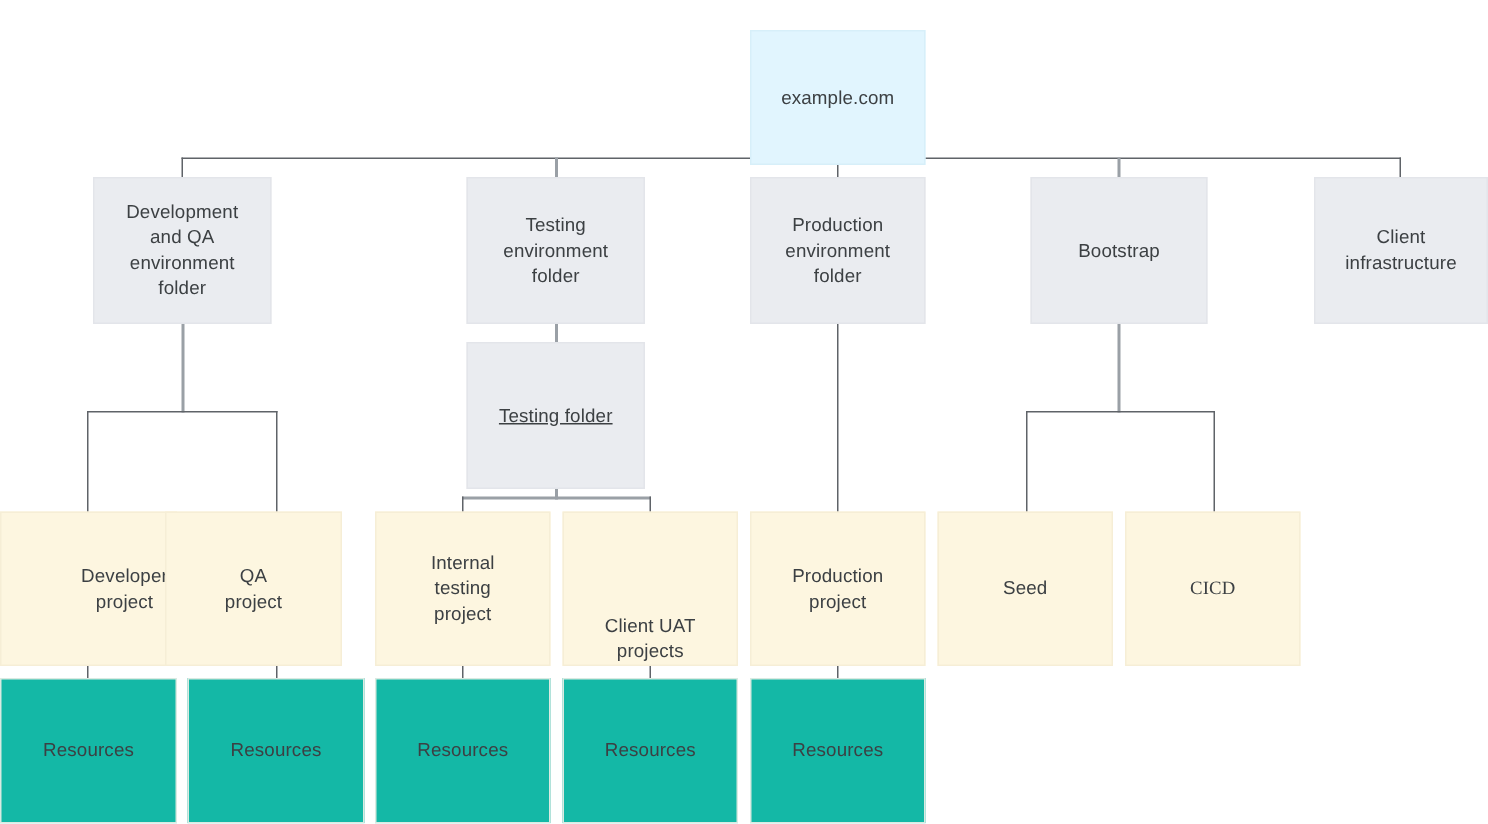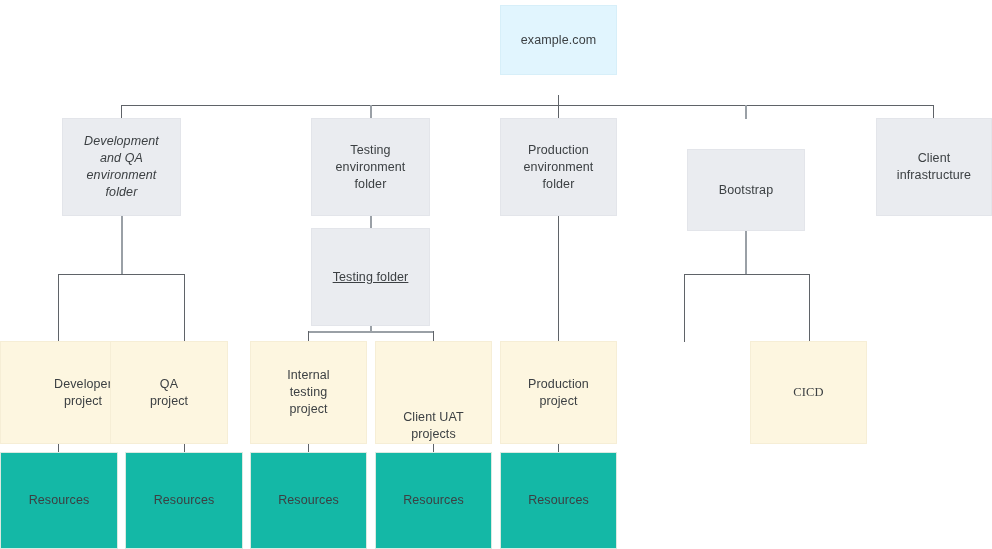--- a/index.html
+++ b/index.html
@@ -84,41 +84,41 @@
   <div class="edge h" style="left:684px; top:274px; width:126px;"></div>
   <div class="edge v" style="left:684px; top:274px; height:68px;"></div>
   <div class="edge v" style="left:809px; top:274px; height:68px;"></div>
 
   <div class="edge v" style="left:58px;  top:444px; height:9px;"></div>
   <div class="edge v" style="left:184px; top:444px; height:9px;"></div>
   <div class="edge v" style="left:308px; top:444px; height:9px;"></div>
   <div class="edge v" style="left:433px; top:444px; height:9px;"></div>
   <div class="edge v" style="left:558px; top:444px; height:9px;"></div>
 
-  <div class="node root" style="left:500px; top:5px; width:117px; height:70px;">
+  <div class="node root" style="left:500px; top:20px; width:117px; height:90px;">
     <span class="label">example.com</span>
   </div>
 
-  <div class="node folder" style="left:62px; top:118px; width:119px; height:98px;font-style:italic;">
+  <div class="node folder" style="left:62px; top:118px; width:119px; height:98px;">
     <span class="label">Development
 and QA
 environment
 folder</span>
   </div>
   <div class="node folder" style="left:311px; top:118px; width:119px; height:98px;">
     <span class="label">Testing
 environment
 folder</span>
   </div>
   <div class="node folder" style="left:500px; top:118px; width:117px; height:98px;">
     <span class="label">Production
 environment
 folder</span>
   </div>
-  <div class="node folder" style="left:687px; top:118px; width:118px; height:82px;margin-top:31px;">
+  <div class="node folder" style="left:687px; top:118px; width:118px; height:98px;">
     <span class="label">Bootstrap</span>
   </div>
   <div class="node folder" style="left:876px; top:118px; width:116px; height:98px;">
     <span class="label">Client
 infrastructure</span>
   </div>
 
   <div class="node folder" style="left:311px; top:228px; width:119px; height:98px;text-decoration:underline;">
     <span class="label">Testing folder</span>
   </div>
@@ -137,20 +137,23 @@
 project</span>
   </div>
   <div class="node project" style="left:375px; top:341px; width:117px; height:103px;align-items:flex-end;">
     <span class="label">Client UAT
 projects</span>
   </div>
   <div class="node project" style="left:500px; top:341px; width:117px; height:103px;">
     <span class="label">Production
 project</span>
   </div>
+  <div class="node project" style="left:625px; top:341px; width:117px; height:103px;">
+    <span class="label">Seed</span>
+  </div>
   <div class="node project" style="left:750px; top:341px; width:117px; height:103px;font-family:Liberation Serif, serif;">
     <span class="label">CICD</span>
   </div>
 
   <div class="node resource" style="left:0px; top:452px; width:118px; height:97px;">
     <span class="label">Resources</span>
   </div>
   <div class="node resource" style="left:125px; top:452px; width:118px; height:97px;">
     <span class="label">Resources</span>
   </div>

